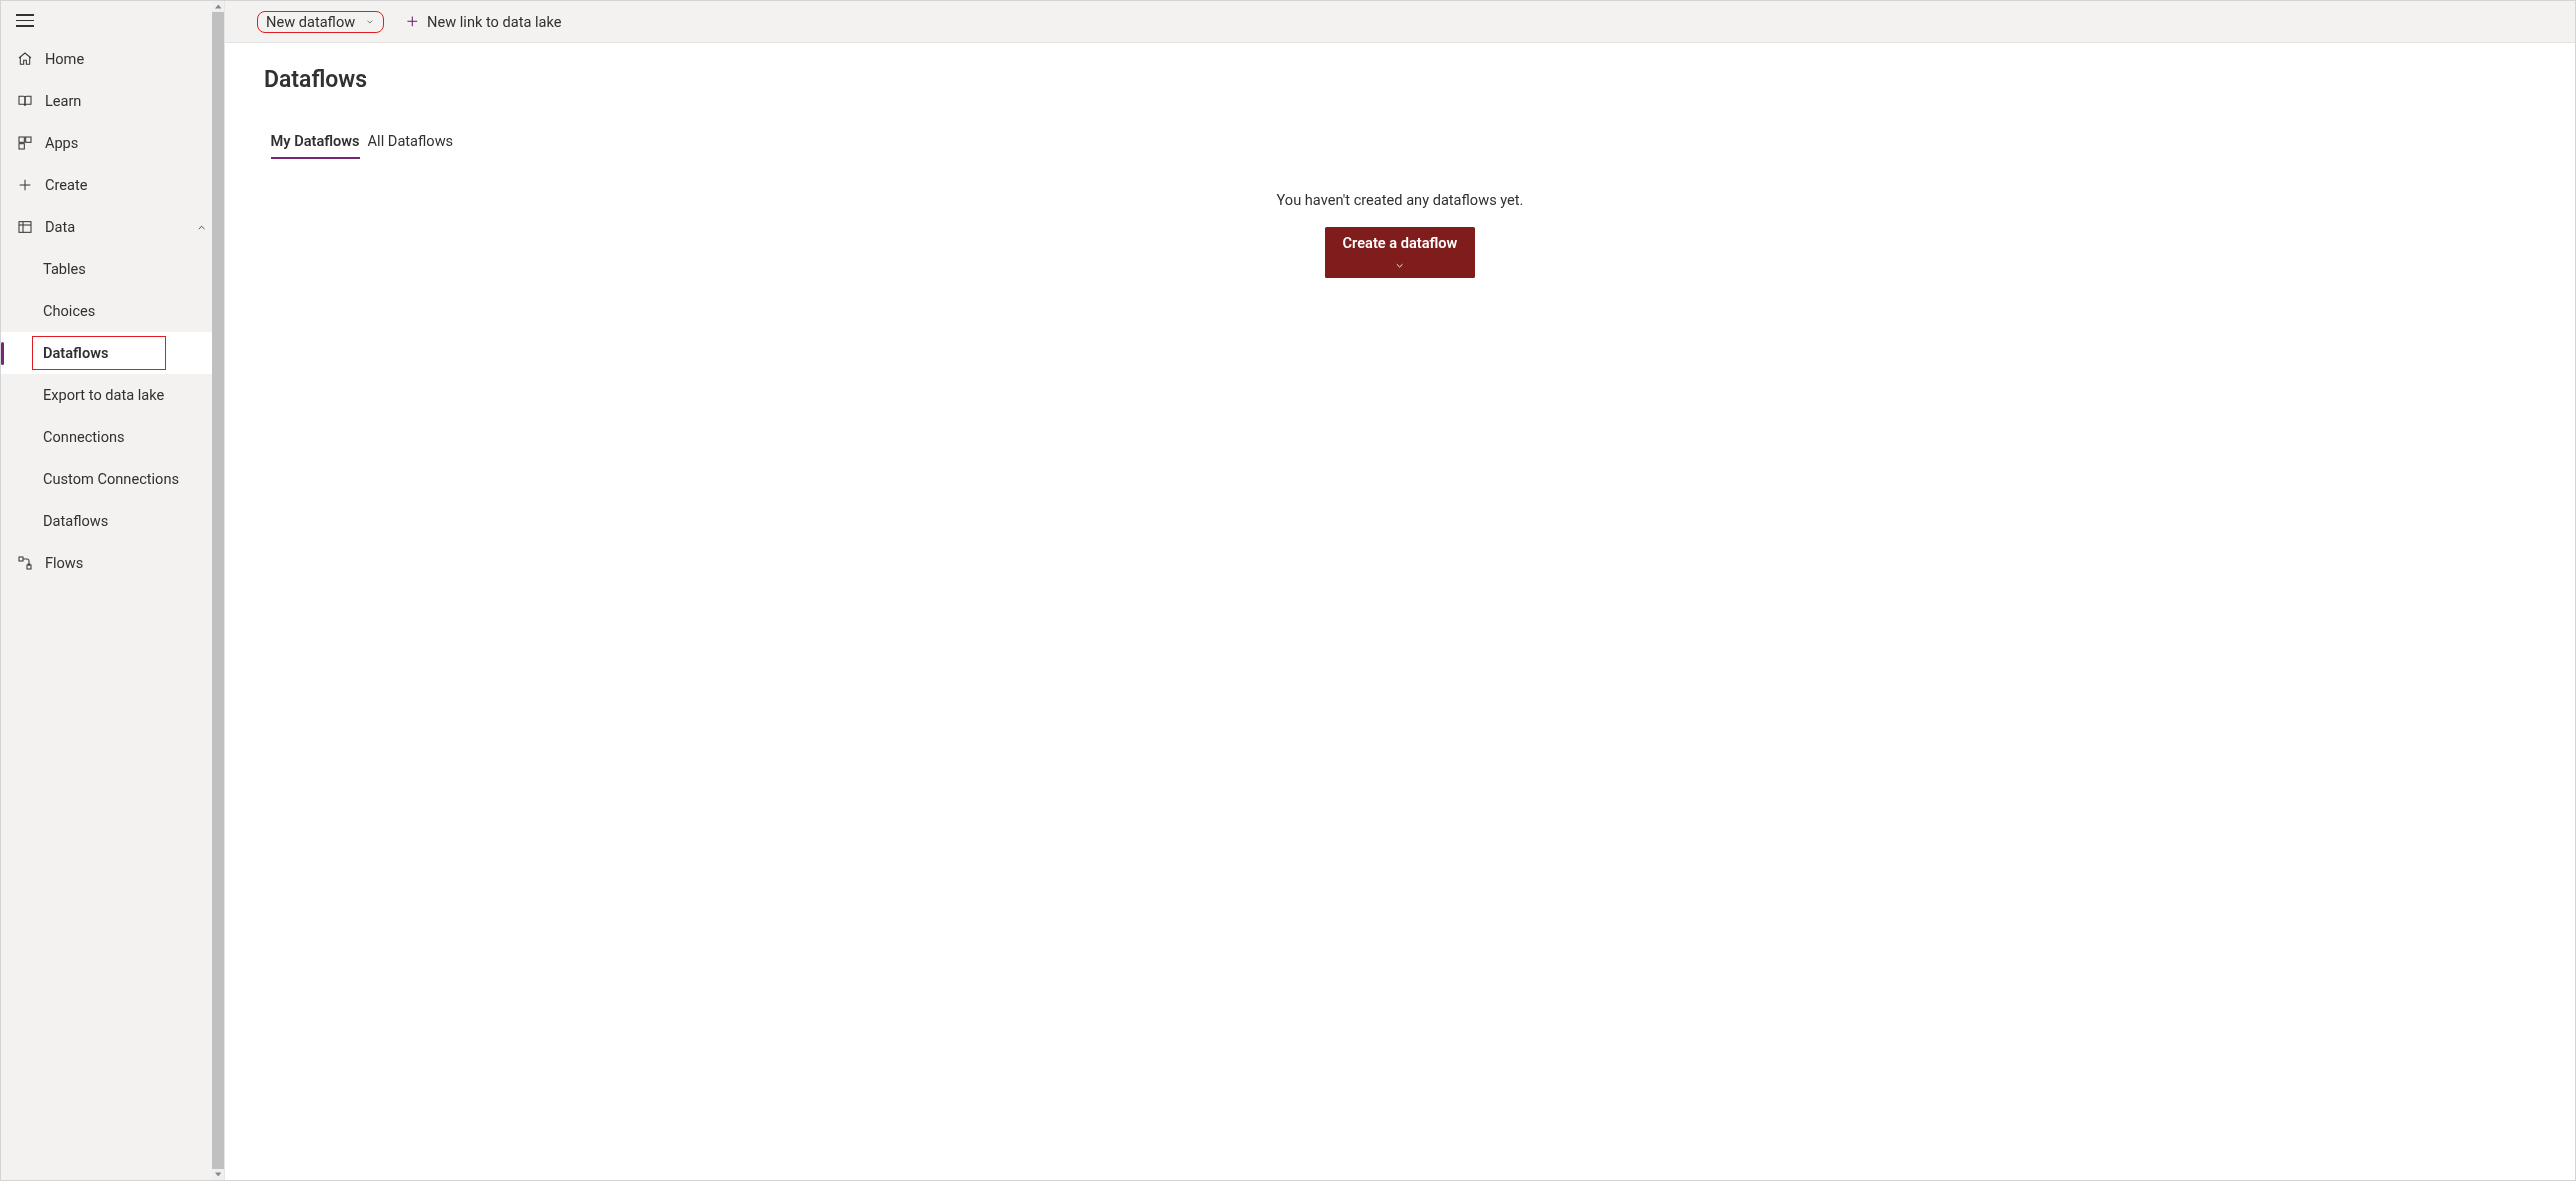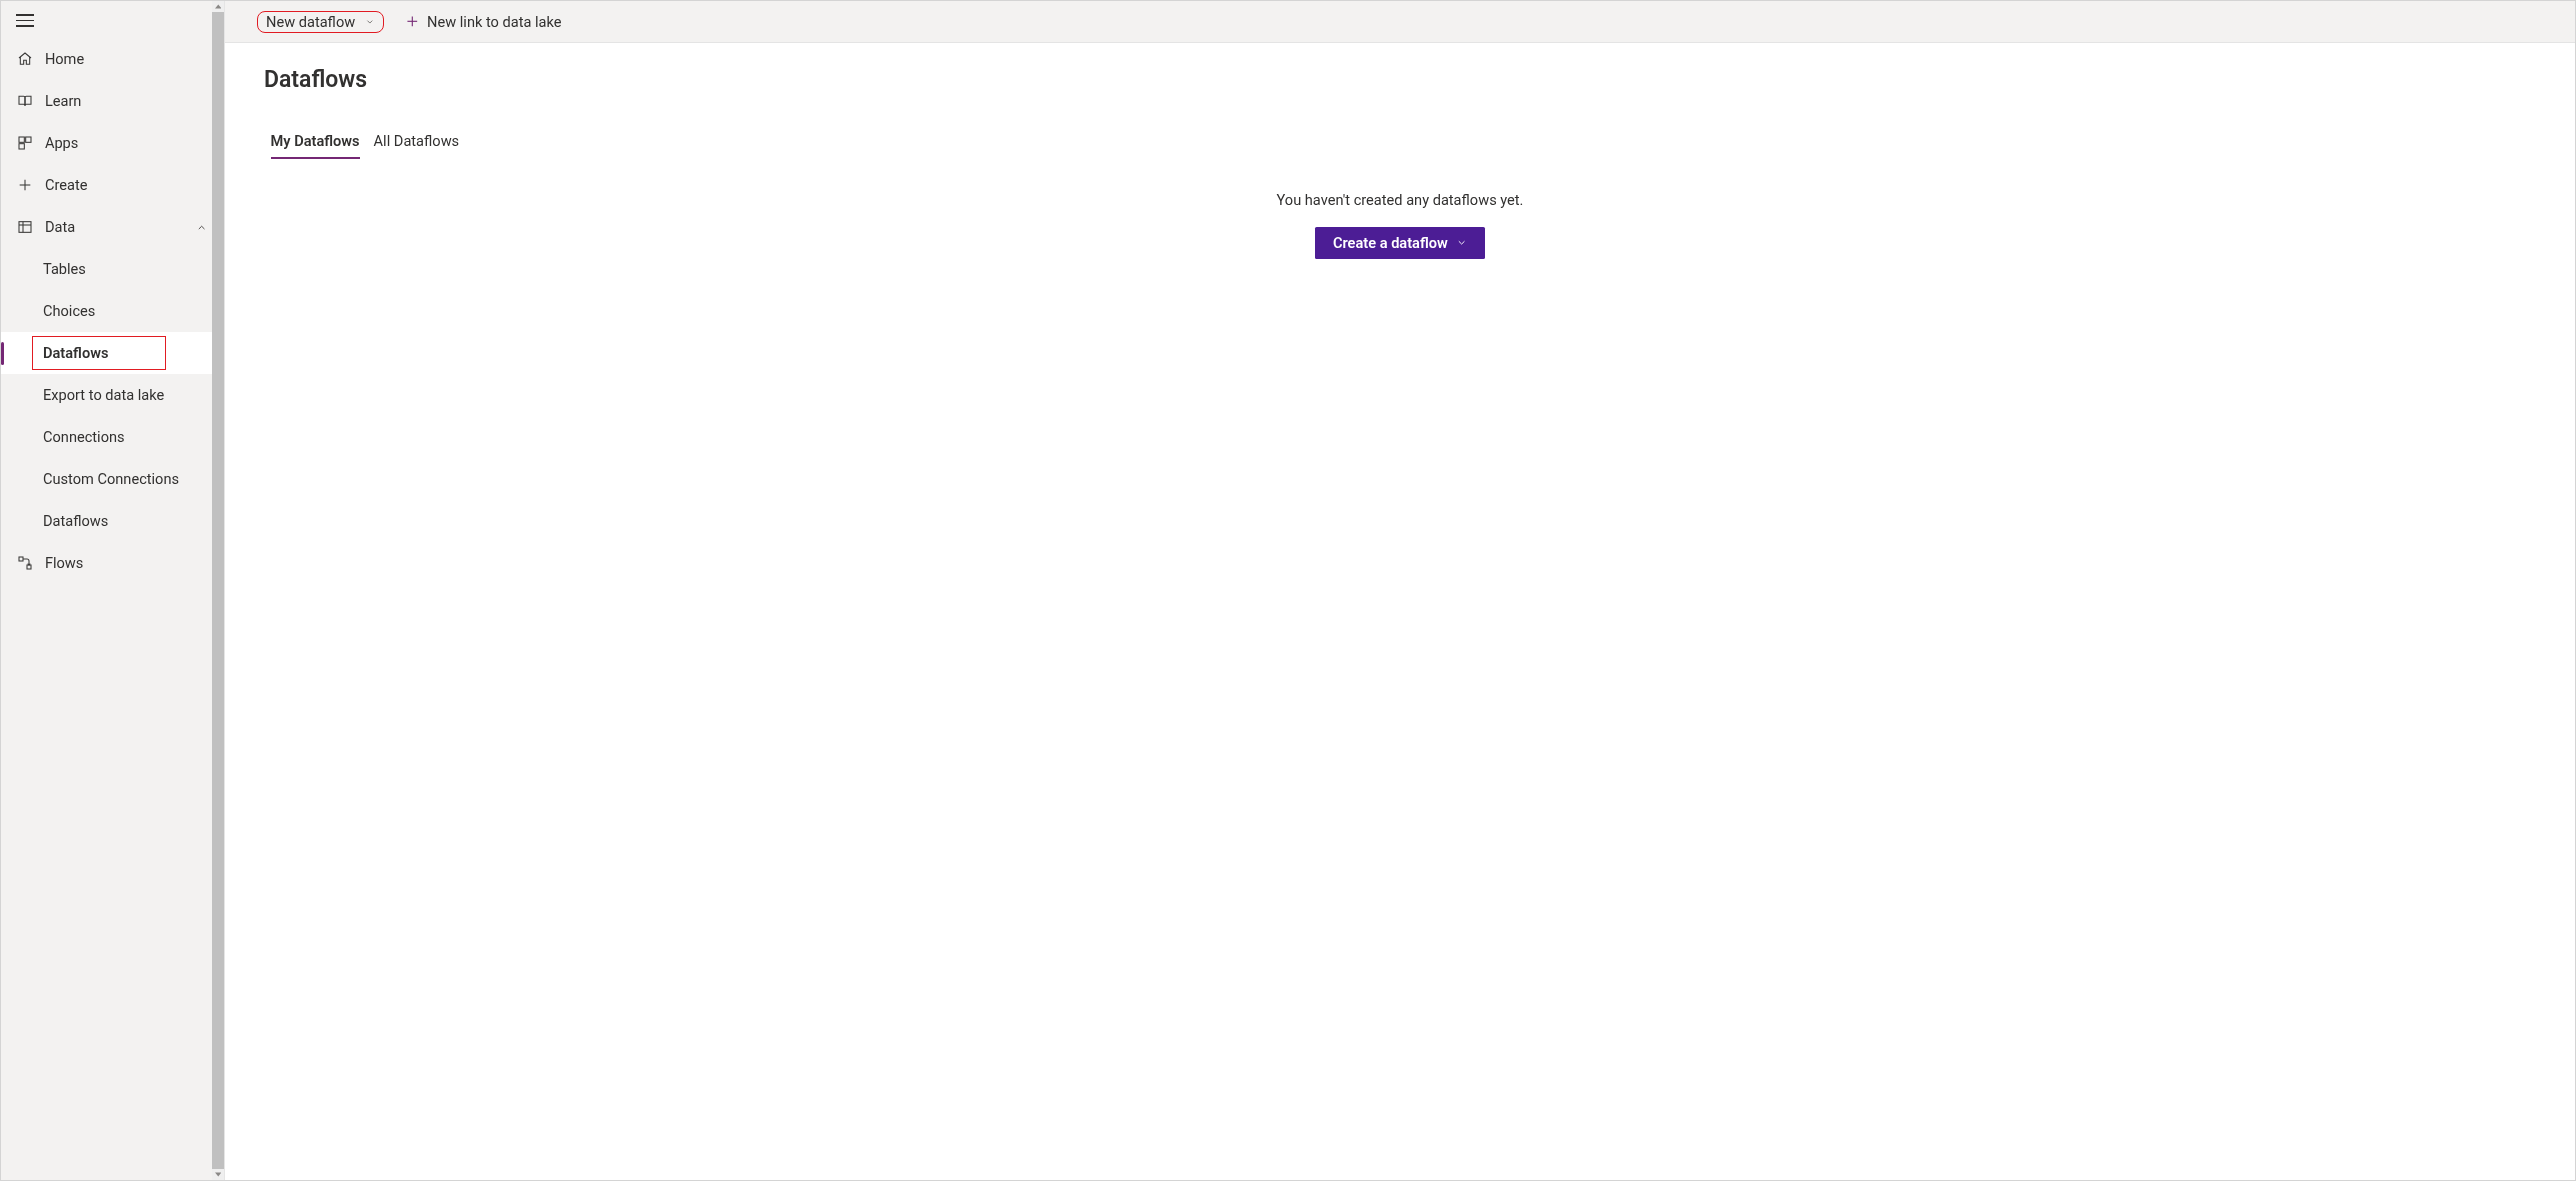--- a/index.html
+++ b/index.html
@@ -193,21 +193,21 @@
       flex: 1;
       overflow: auto;
     }
     .page-title {
       font-size: 23px;
       font-weight: 600;
       margin-bottom: 39px;
     }
     .tabs {
       display: flex;
-      gap: 14px;
+      gap: 8px;
       margin-bottom: 32px;
       padding-left: 6.5px;
     }
     .tab {
       font-size: 14.6px;
       padding-bottom: 6.5px;
       cursor: pointer;
       color: #323130;
       border-bottom: 2.4px solid transparent;
     }
@@ -222,28 +222,29 @@
     }
     .empty-msg {
       font-size: 14.6px;
       color: #323130;
       margin-bottom: 18px;
     }
     .cta-btn {
       display: inline-flex;
       align-items: center;
       gap: 8px;
-      background: #4c1d95;
+      background: #7f1d1d;
       color: #ffffff;
       font-size: 14.6px;
       font-weight: 600;
       padding: 7.3px 18px;
       border: none;
       border-radius: 1.6px;
       cursor: pointer;
+      flex-direction: column;
     }
     .cta-btn .chevron {
       display: inline-flex;
     }
 
     svg { display: block; }
   </style>
 </head>
 <body>
 

